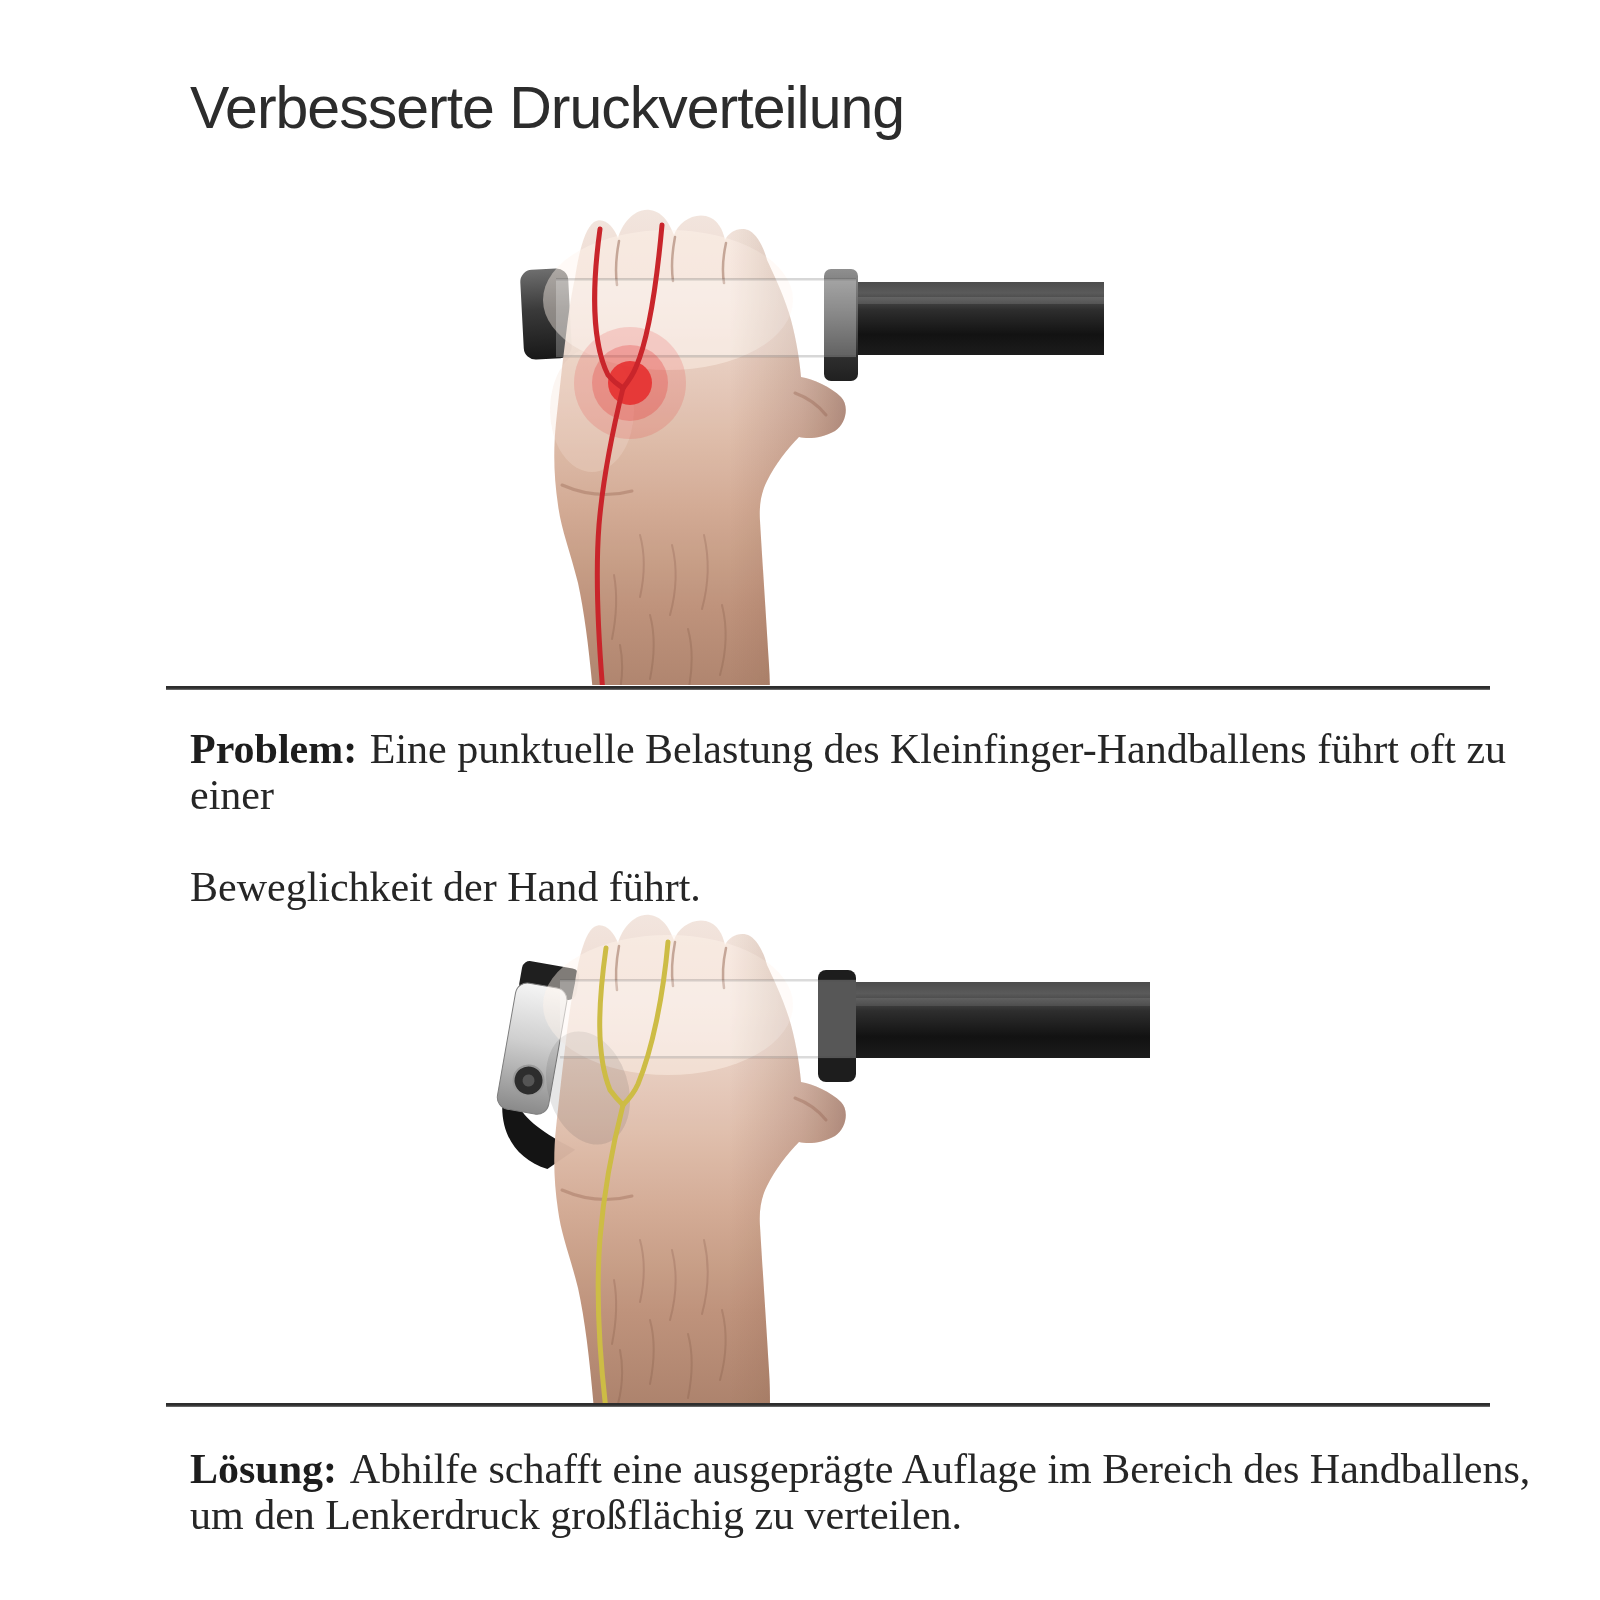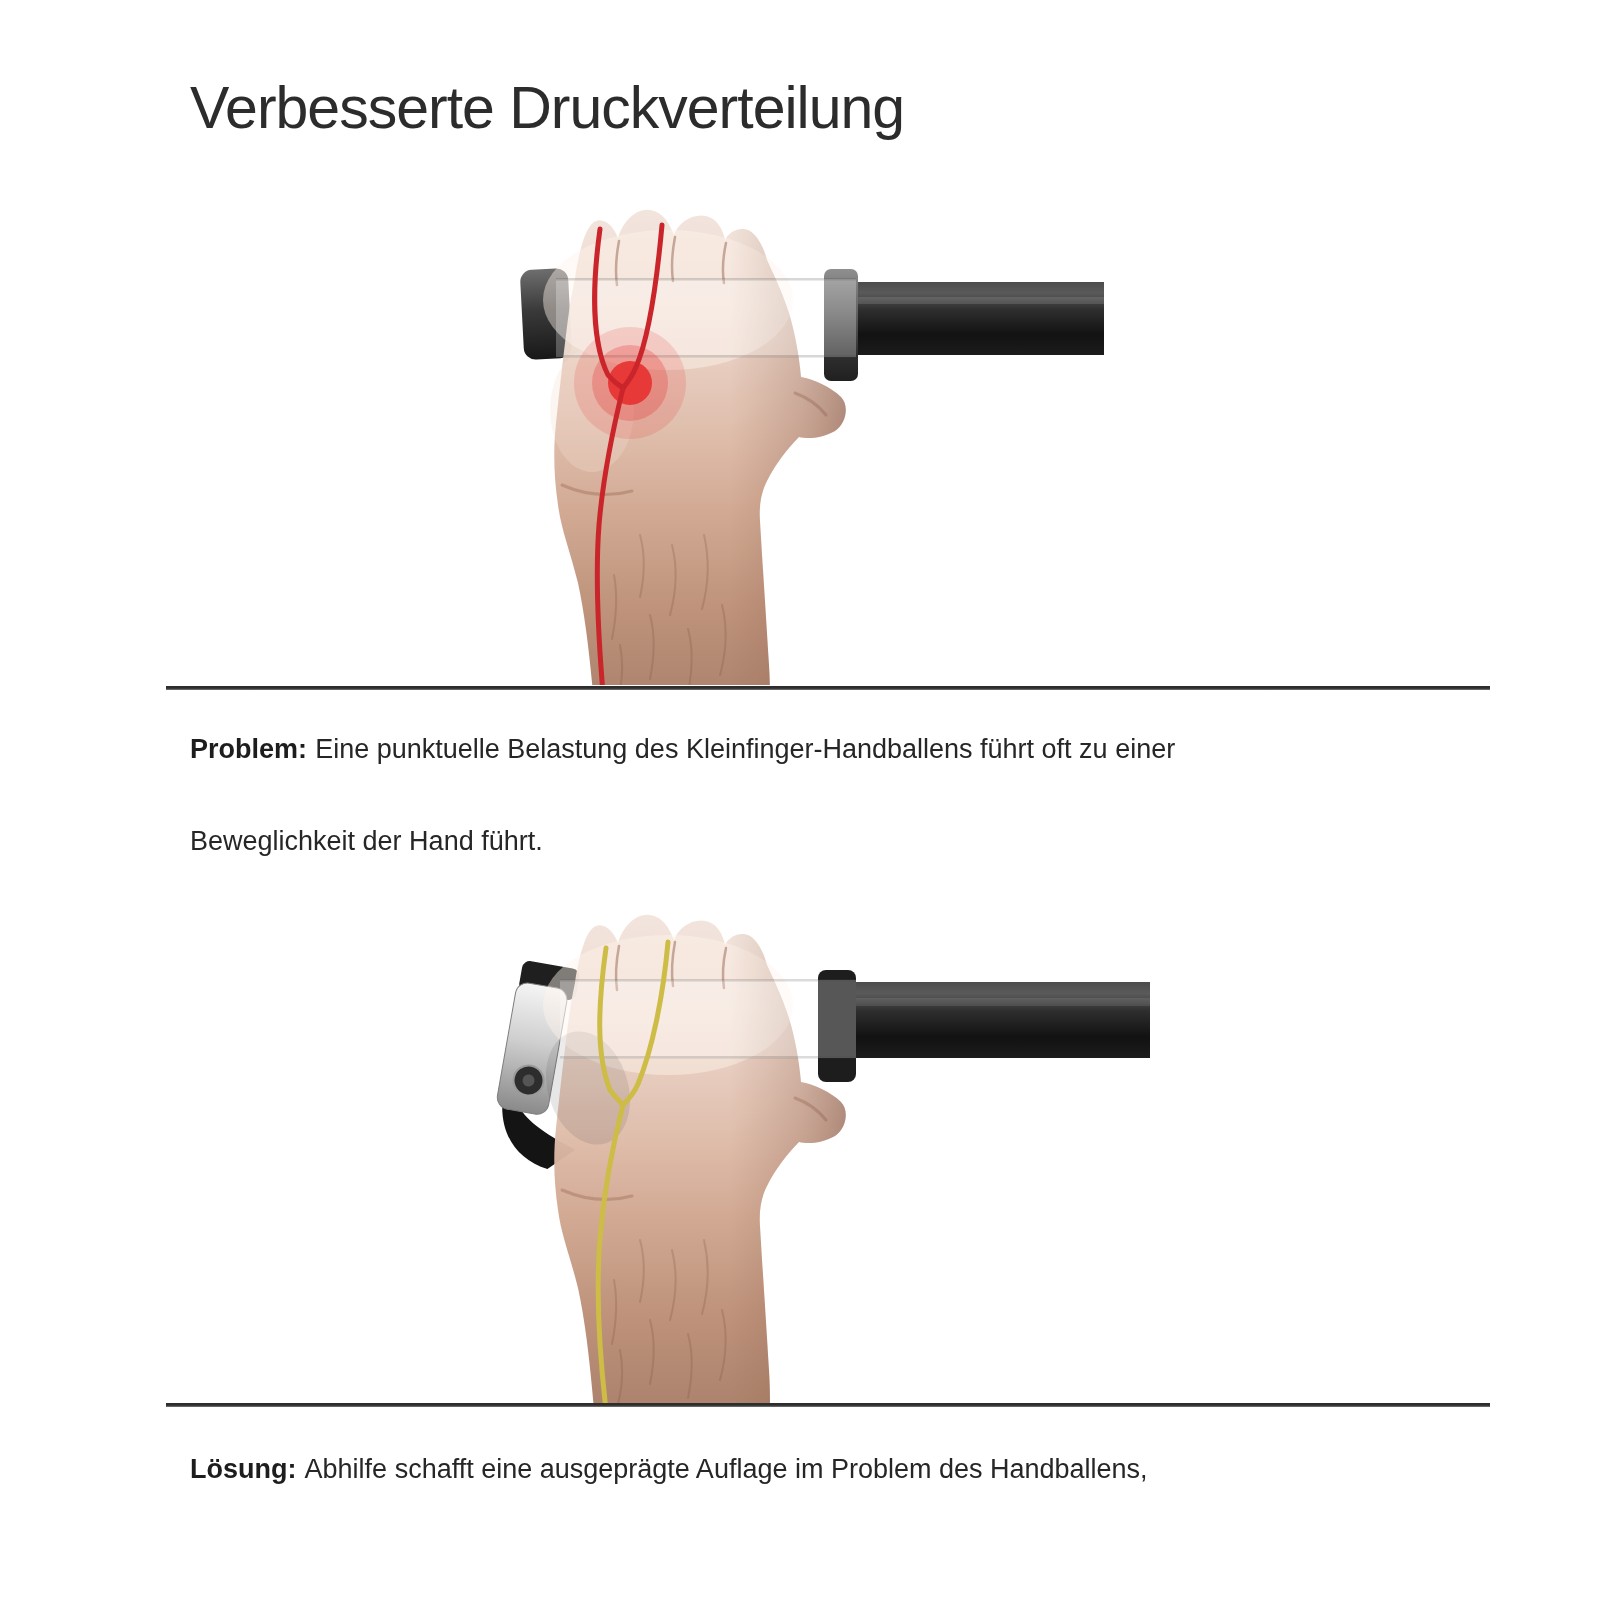--- a/index.html
+++ b/index.html
@@ -15,21 +15,21 @@
   .fig1{top:185px;height:500px;}
   .fig2{top:890px;height:515px;}
   .divider{
     position:absolute;left:166px;width:1324px;height:4px;
     background:linear-gradient(to bottom,#2d2d2d 55%,#7a7a7a 100%);
   }
   .d1{top:686px;}
   .d2{top:1403px;}
   .para{
     position:absolute;left:190px;margin:0;width:1370px;
-    font-size:27px;line-height:46px;color:#262626;
+    font-size:42px;line-height:46px;color:#262626;font-family:Liberation Serif, serif;
   }
   .problem{top:726px;}
   .solution{top:1446px;}
   .lead{font-weight:bold;margin-right:0.30em;color:#1d1d1d;}
 </style>
 </head>
 <body>
 
 <div class="canvas">
 
@@ -215,16 +215,17 @@
     <g fill="none" stroke-width="5" stroke-linecap="round" stroke="#cdbc45">
       <path d="M 606,58 C 598,115 596,165 610,200 C 615,207 619,211 623,215"></path>
       <path d="M 668,52 C 663,108 652,160 638,194 C 634,203 628,210 623,215"></path>
       <path d="M 623,215 C 612,258 604,300 600,348 C 596,400 599,460 606,520"></path>
     </g>
   </svg>
 
   <div class="divider d2"></div>
 
   <p class="para solution">
-    <span class="lead">Lösung:</span><span>Abhilfe schafft eine ausgeprägte Auflage im Problem des Handballens,</span><br>
+    <span class="lead">Lösung:</span><span>Abhilfe schafft eine ausgeprägte Auflage im Bereich des Handballens,</span><br>
+    <span>um den Lenkerdruck großflächig zu verteilen.</span>
   </p>
 
 </div>
 
 </body></html>

